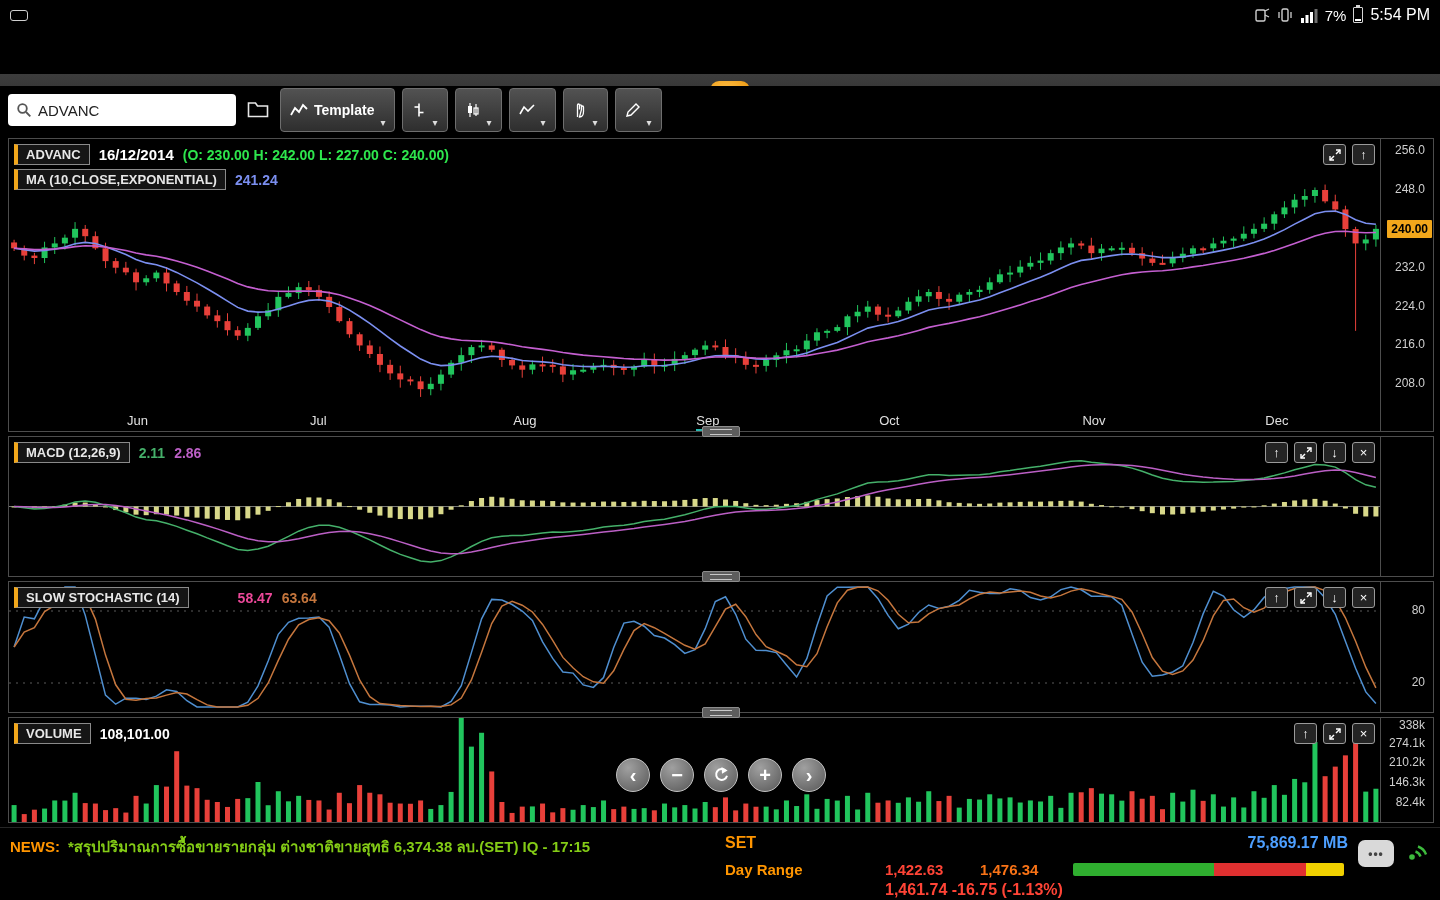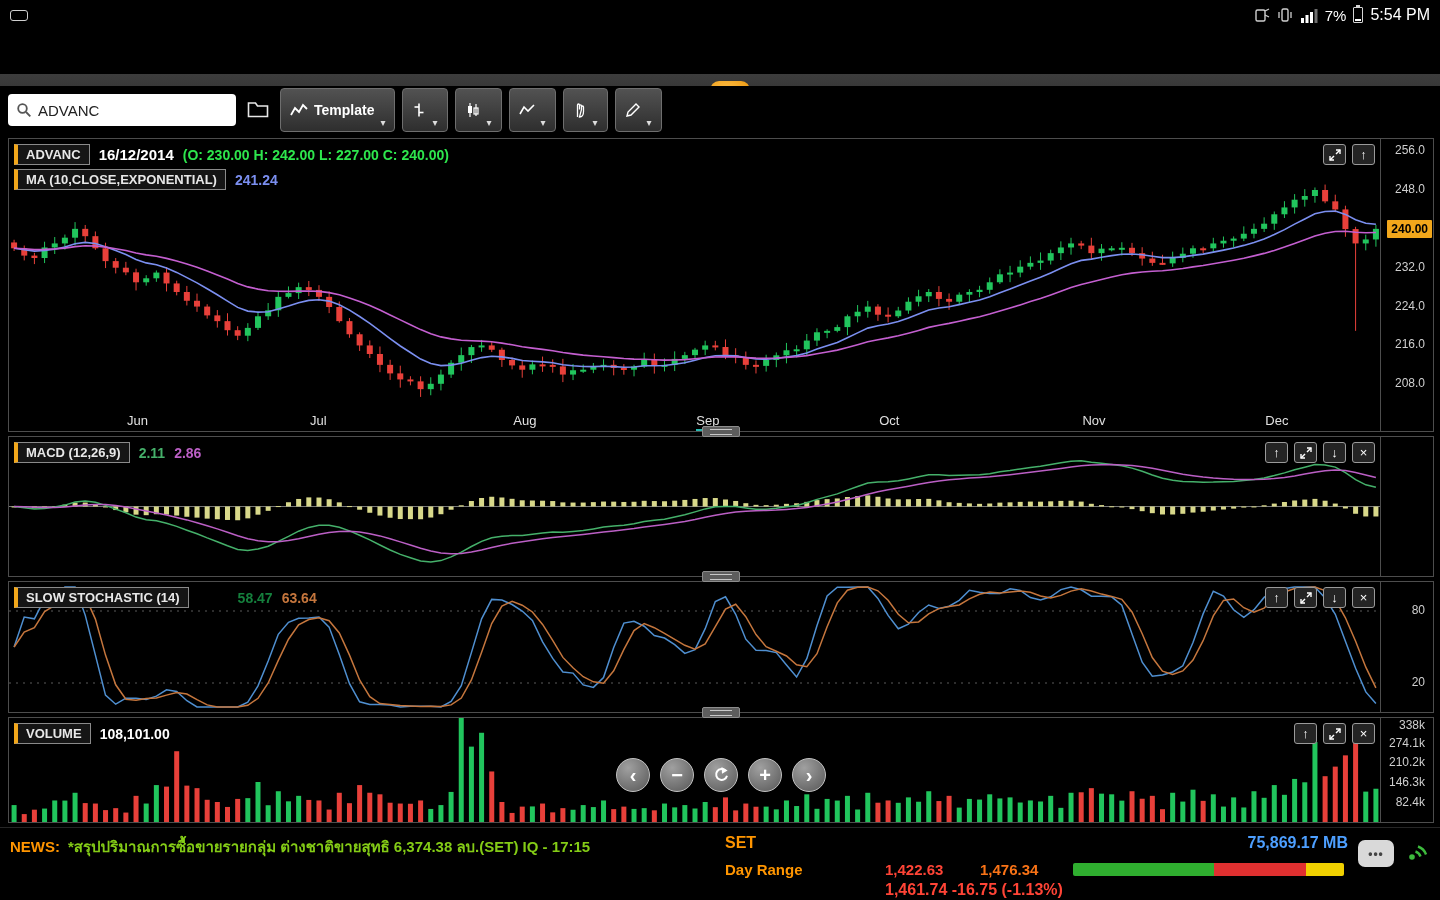--- a/index.html
+++ b/index.html
@@ -62,21 +62,21 @@
   .overlay-labels { position:absolute; left:5px; top:5px; display:flex; flex-direction:column; gap:4px; }
   .olrow { display:flex; align-items:center; gap:9px; }
   .tag { display:inline-flex; align-items:center; background:#151515; border:1px solid #8a8a8a;
     border-left:4px solid #f2a71b; color:#e8e8e8; font-size:13px; font-weight:bold;
     padding:2px 8px; cursor:pointer; white-space:nowrap; }
   .ohlc-date { color:#fff; font-size:15px; font-weight:bold; }
   .ohlc-vals { color:#2ee64d; font-size:14px; font-weight:bold; }
   .val { font-size:14px; font-weight:bold; }
   .v-ma10 { color:#7b8ff0; } .v-ma25 { color:#c45fd0; }
   .v-macd1 { color:#45b06a; } .v-macd2 { color:#bb5fc5; }
-  .v-st1 { color:#15803d;padding-left:40px; } .v-st2 { color:#c5763d; }
+  .v-st1 { color:#ec4899;padding-left:40px; } .v-st2 { color:#c5763d; }
   .v-vol { color:#fff; }
 
   .pbtns { position:absolute; top:5px; right:58px; display:flex; gap:6px; }
   .pbtn { width:23px; height:21px; background:#242424; border:1px solid #9a9a9a; border-radius:3px;
     color:#fff; font-size:13px; line-height:1; display:flex; align-items:center; justify-content:center;
     cursor:pointer; padding:0; }
 
   .months { position:absolute; left:0; bottom:0; height:20px; width:1372px; }
   .month { position:absolute; top:2px; font-size:13px; color:#e0e0e0; }
   .month-hl { border-bottom:2px solid #25b8b0; padding-bottom:1px; }

